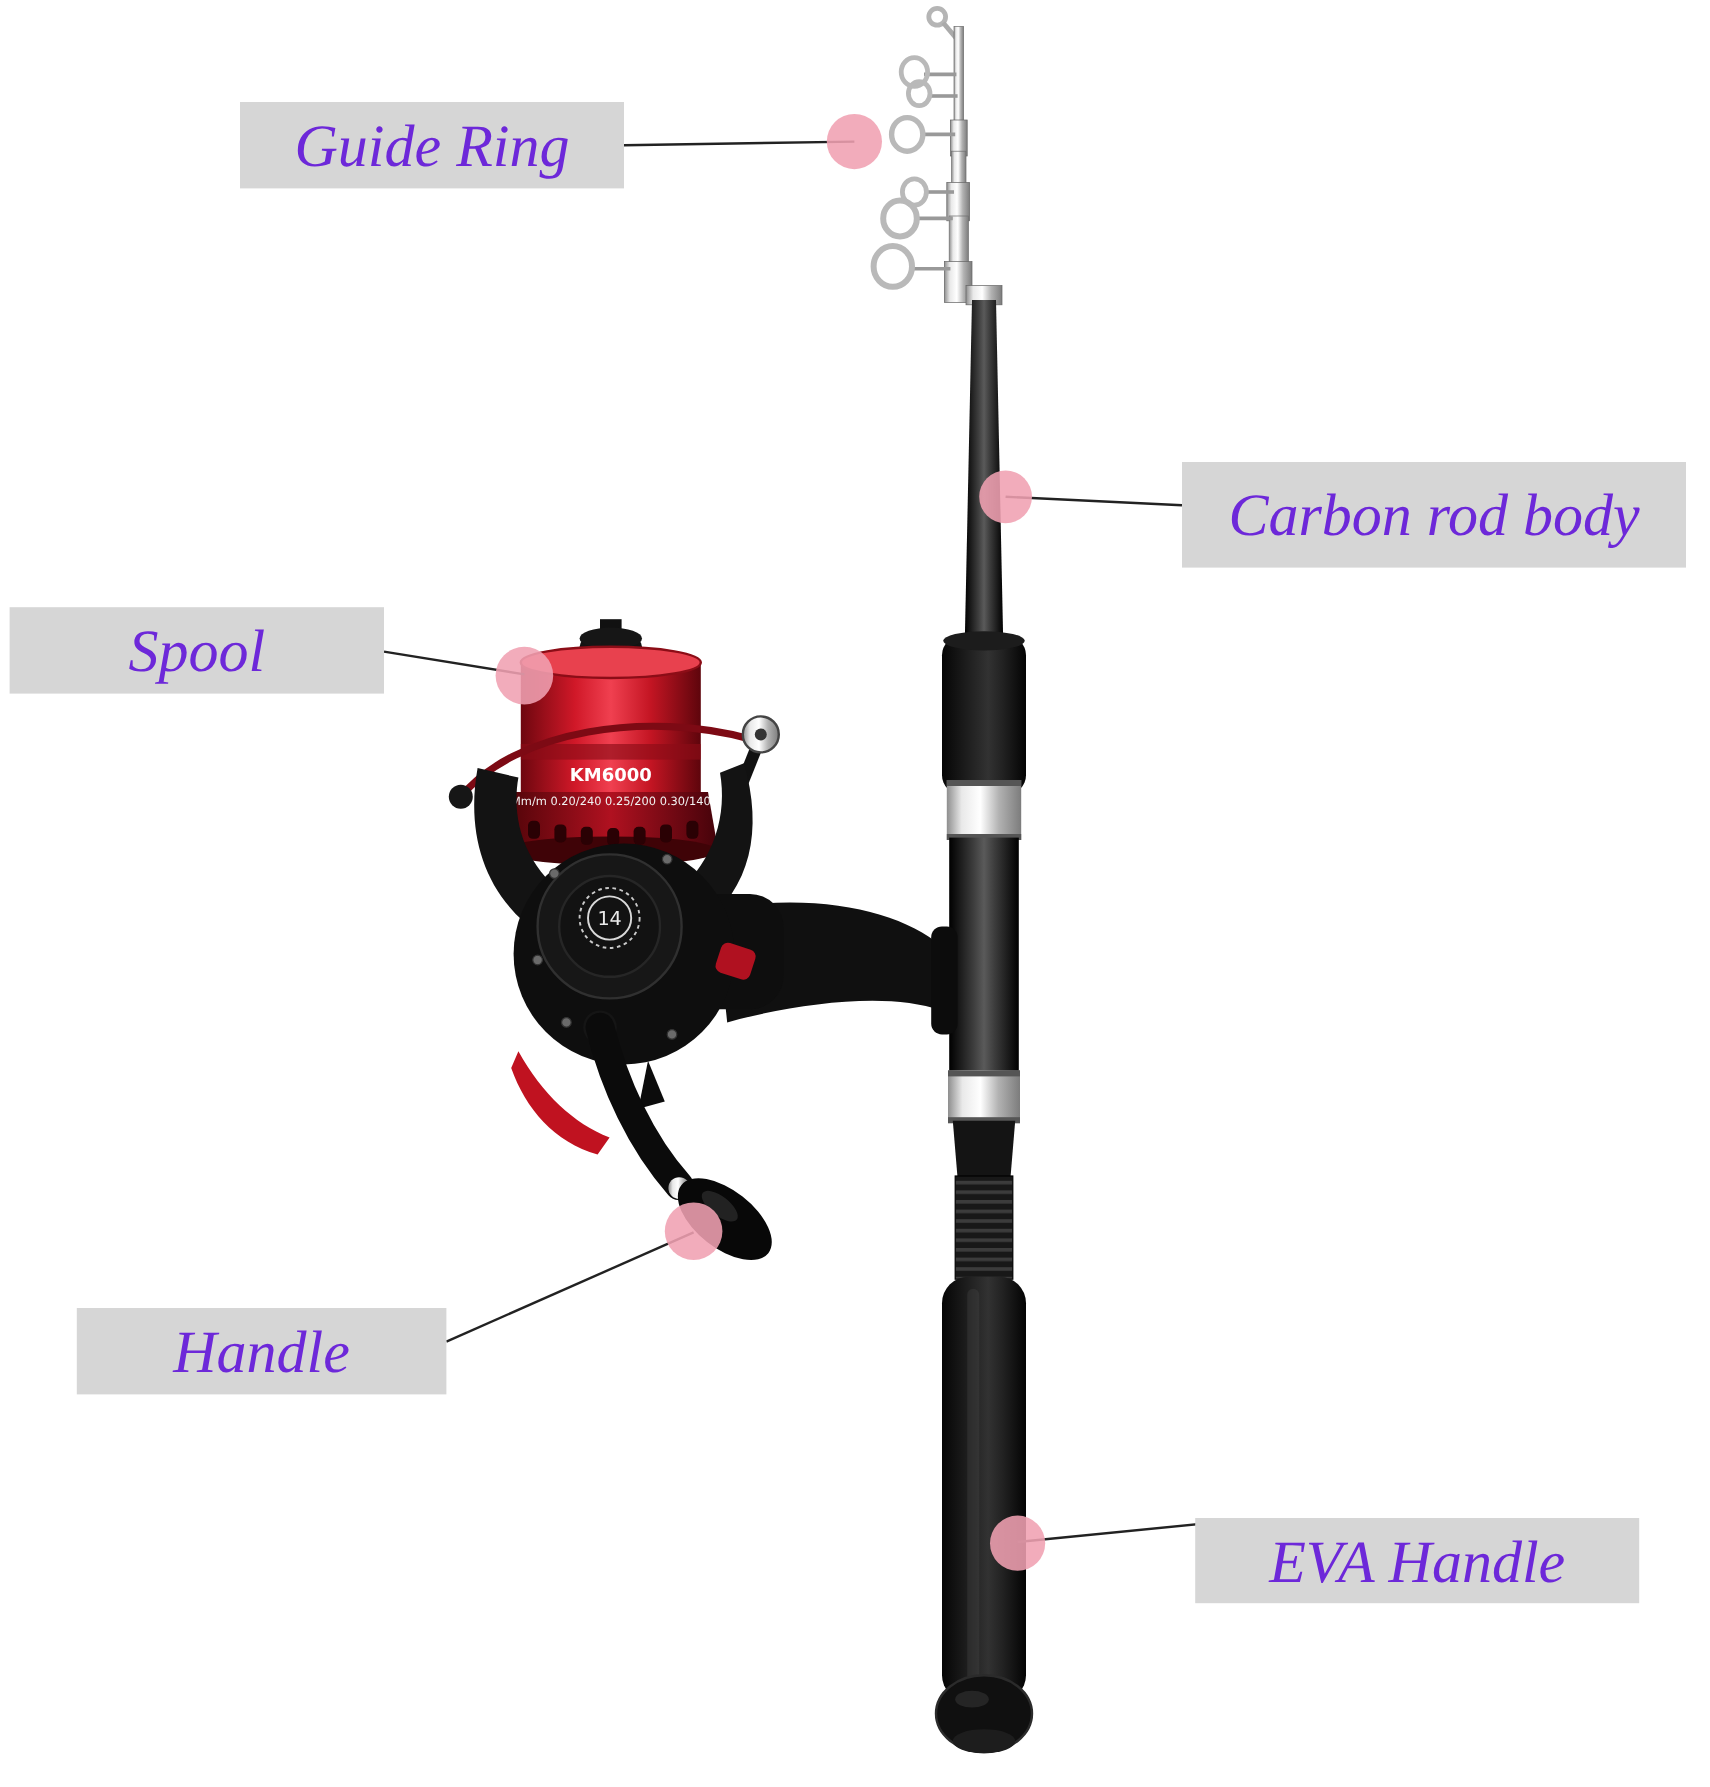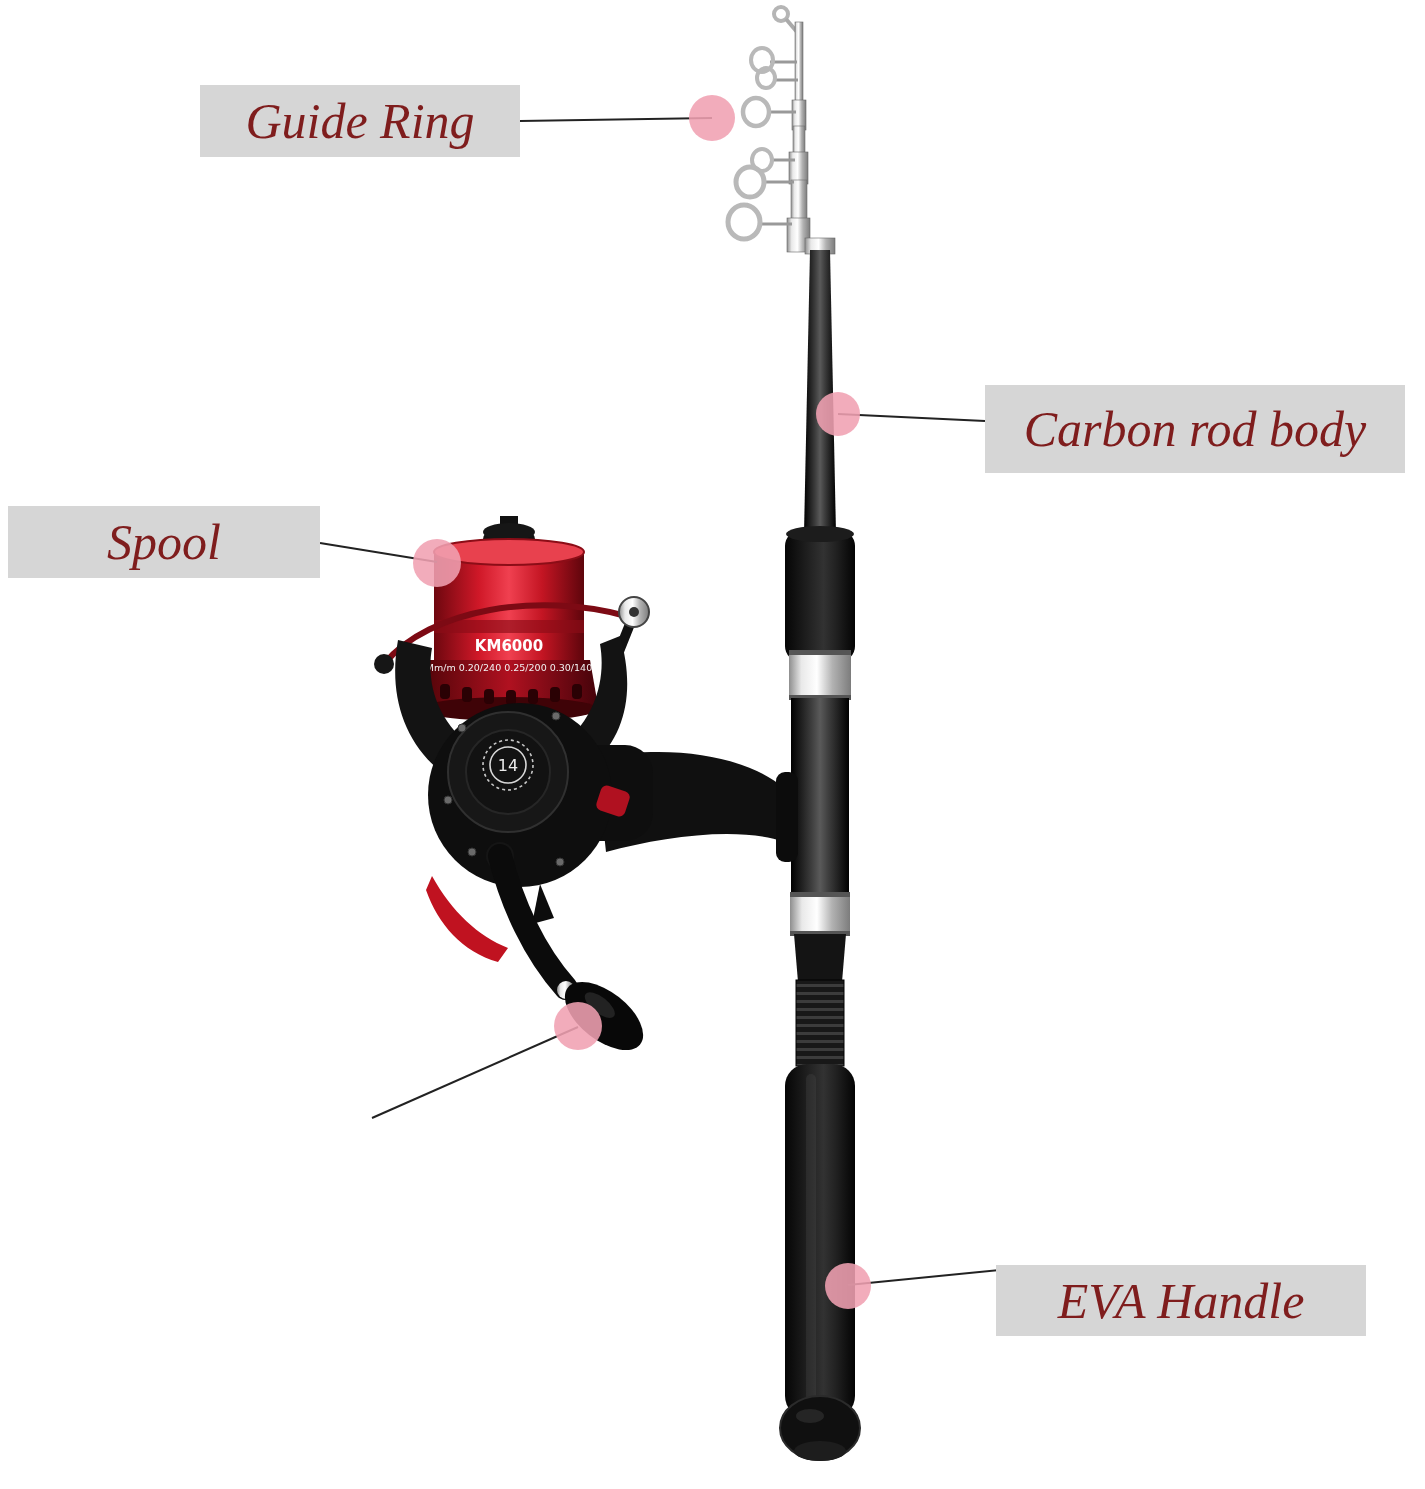--- a/index.html
+++ b/index.html
@@ -7,21 +7,21 @@
     position:relative;
     width:1425px;height:1489px;
     background:#ffffff;
     overflow:hidden;
     font-family:"Liberation Sans",sans-serif;
   }
   .scene{position:absolute;left:0;top:0;}
   .label{
     position:absolute;
     background:#d6d6d6;
-    color:#7f1d1d;
+    color:#6d28d9;
     font-family:"Liberation Serif",serif;
     font-style:italic;
     font-size:50px;
     line-height:1;
     display:flex;
     align-items:center;
     justify-content:center;
     white-space:nowrap;
   }
   .label-guide-ring { left:200px; top:85px;  width:320px; height:72px; }
@@ -231,16 +231,17 @@
       <circle cx="848" cy="1286" r="23"></circle>
     </g>
   </svg>
 
   <div class="label label-guide-ring">Guide Ring</div>
 
   <div class="label label-carbon">Carbon rod body</div>
 
   <div class="label label-spool">Spool</div>
 
+  <div class="label label-handle">Handle</div>
 
   <div class="label label-eva">EVA Handle</div>
 
 </div>
 
 </body></html>

